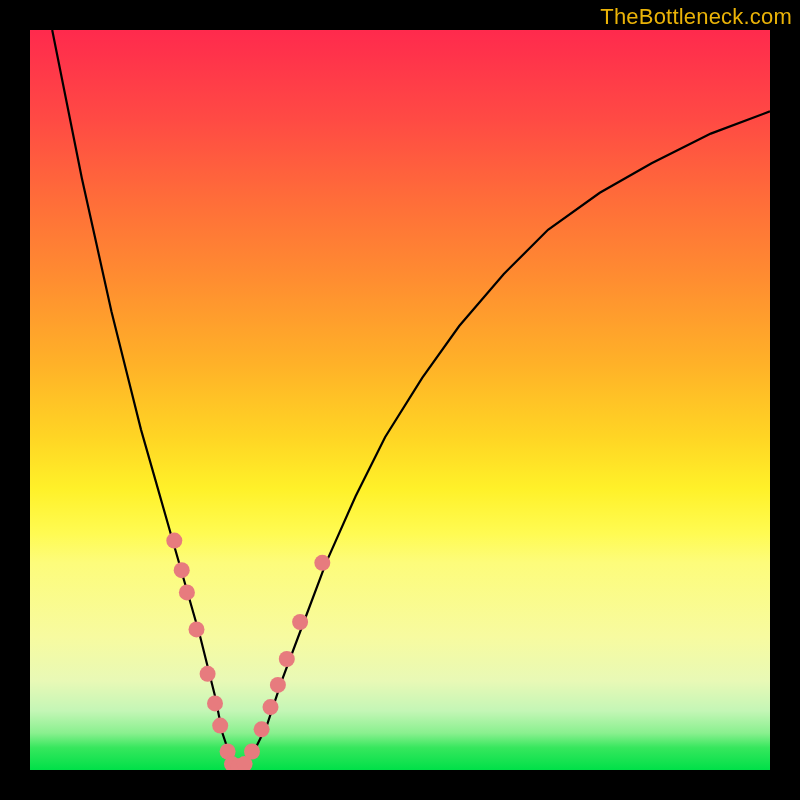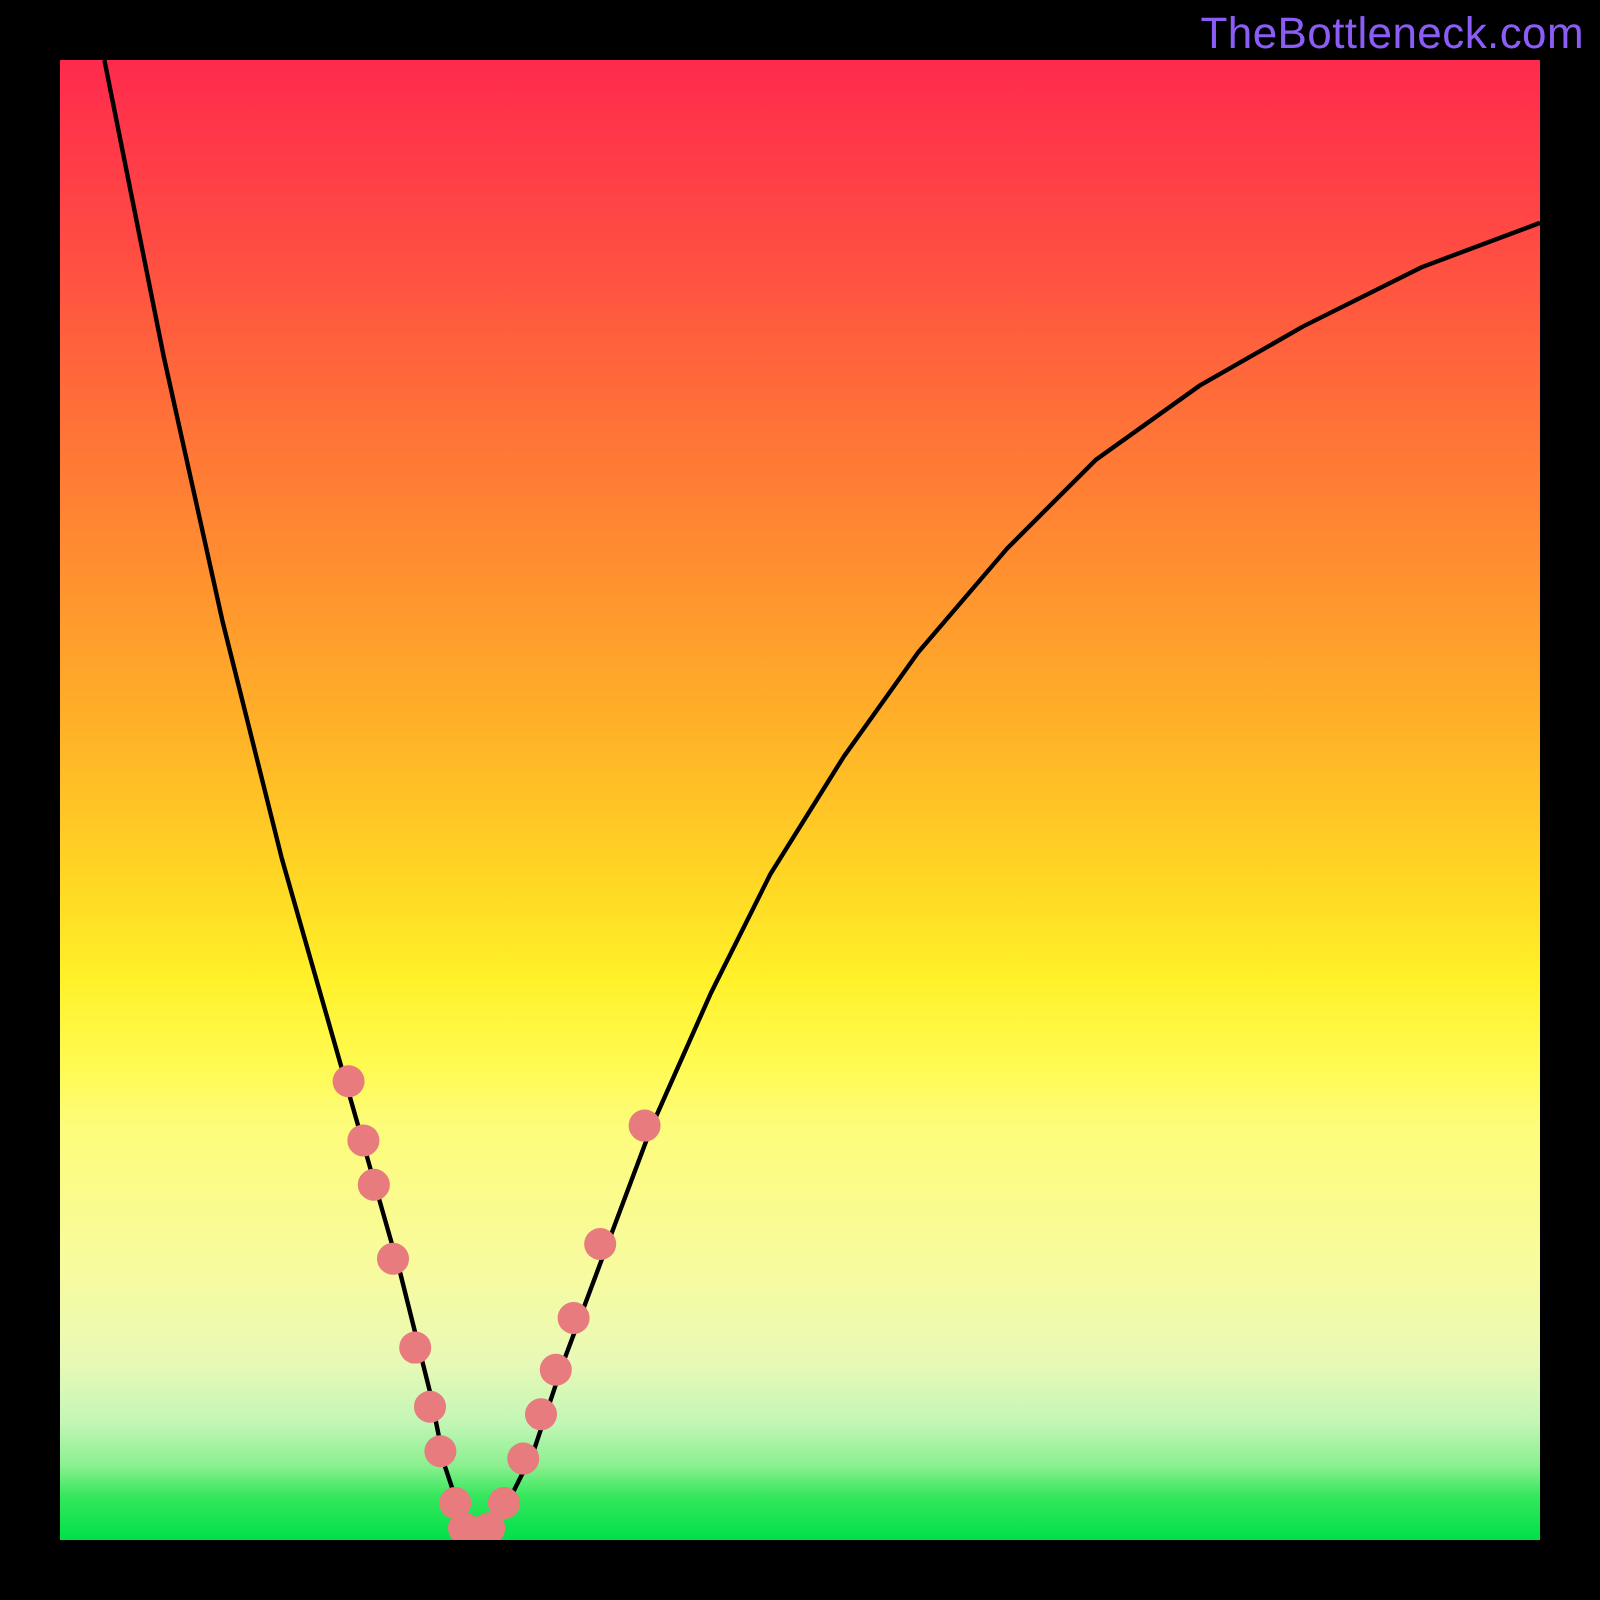--- a/index.html
+++ b/index.html
@@ -38,21 +38,21 @@
       #c4f6b6 92%,
       #8af08f 95%,
       #36e75d 97%,
       #00e048 100%
     );
   }
   .watermark {
     position: absolute;
     top: 4px;
     right: 8px;
-    color: #8b5cf6;
+    color: #eab308;
     font-size: 22px;
     font-weight: 500;
     letter-spacing: 0.2px;
     z-index: 10;
   }
   svg.curve {
     position: absolute;
     left: 0;
     top: 0;
     width: 740px;

